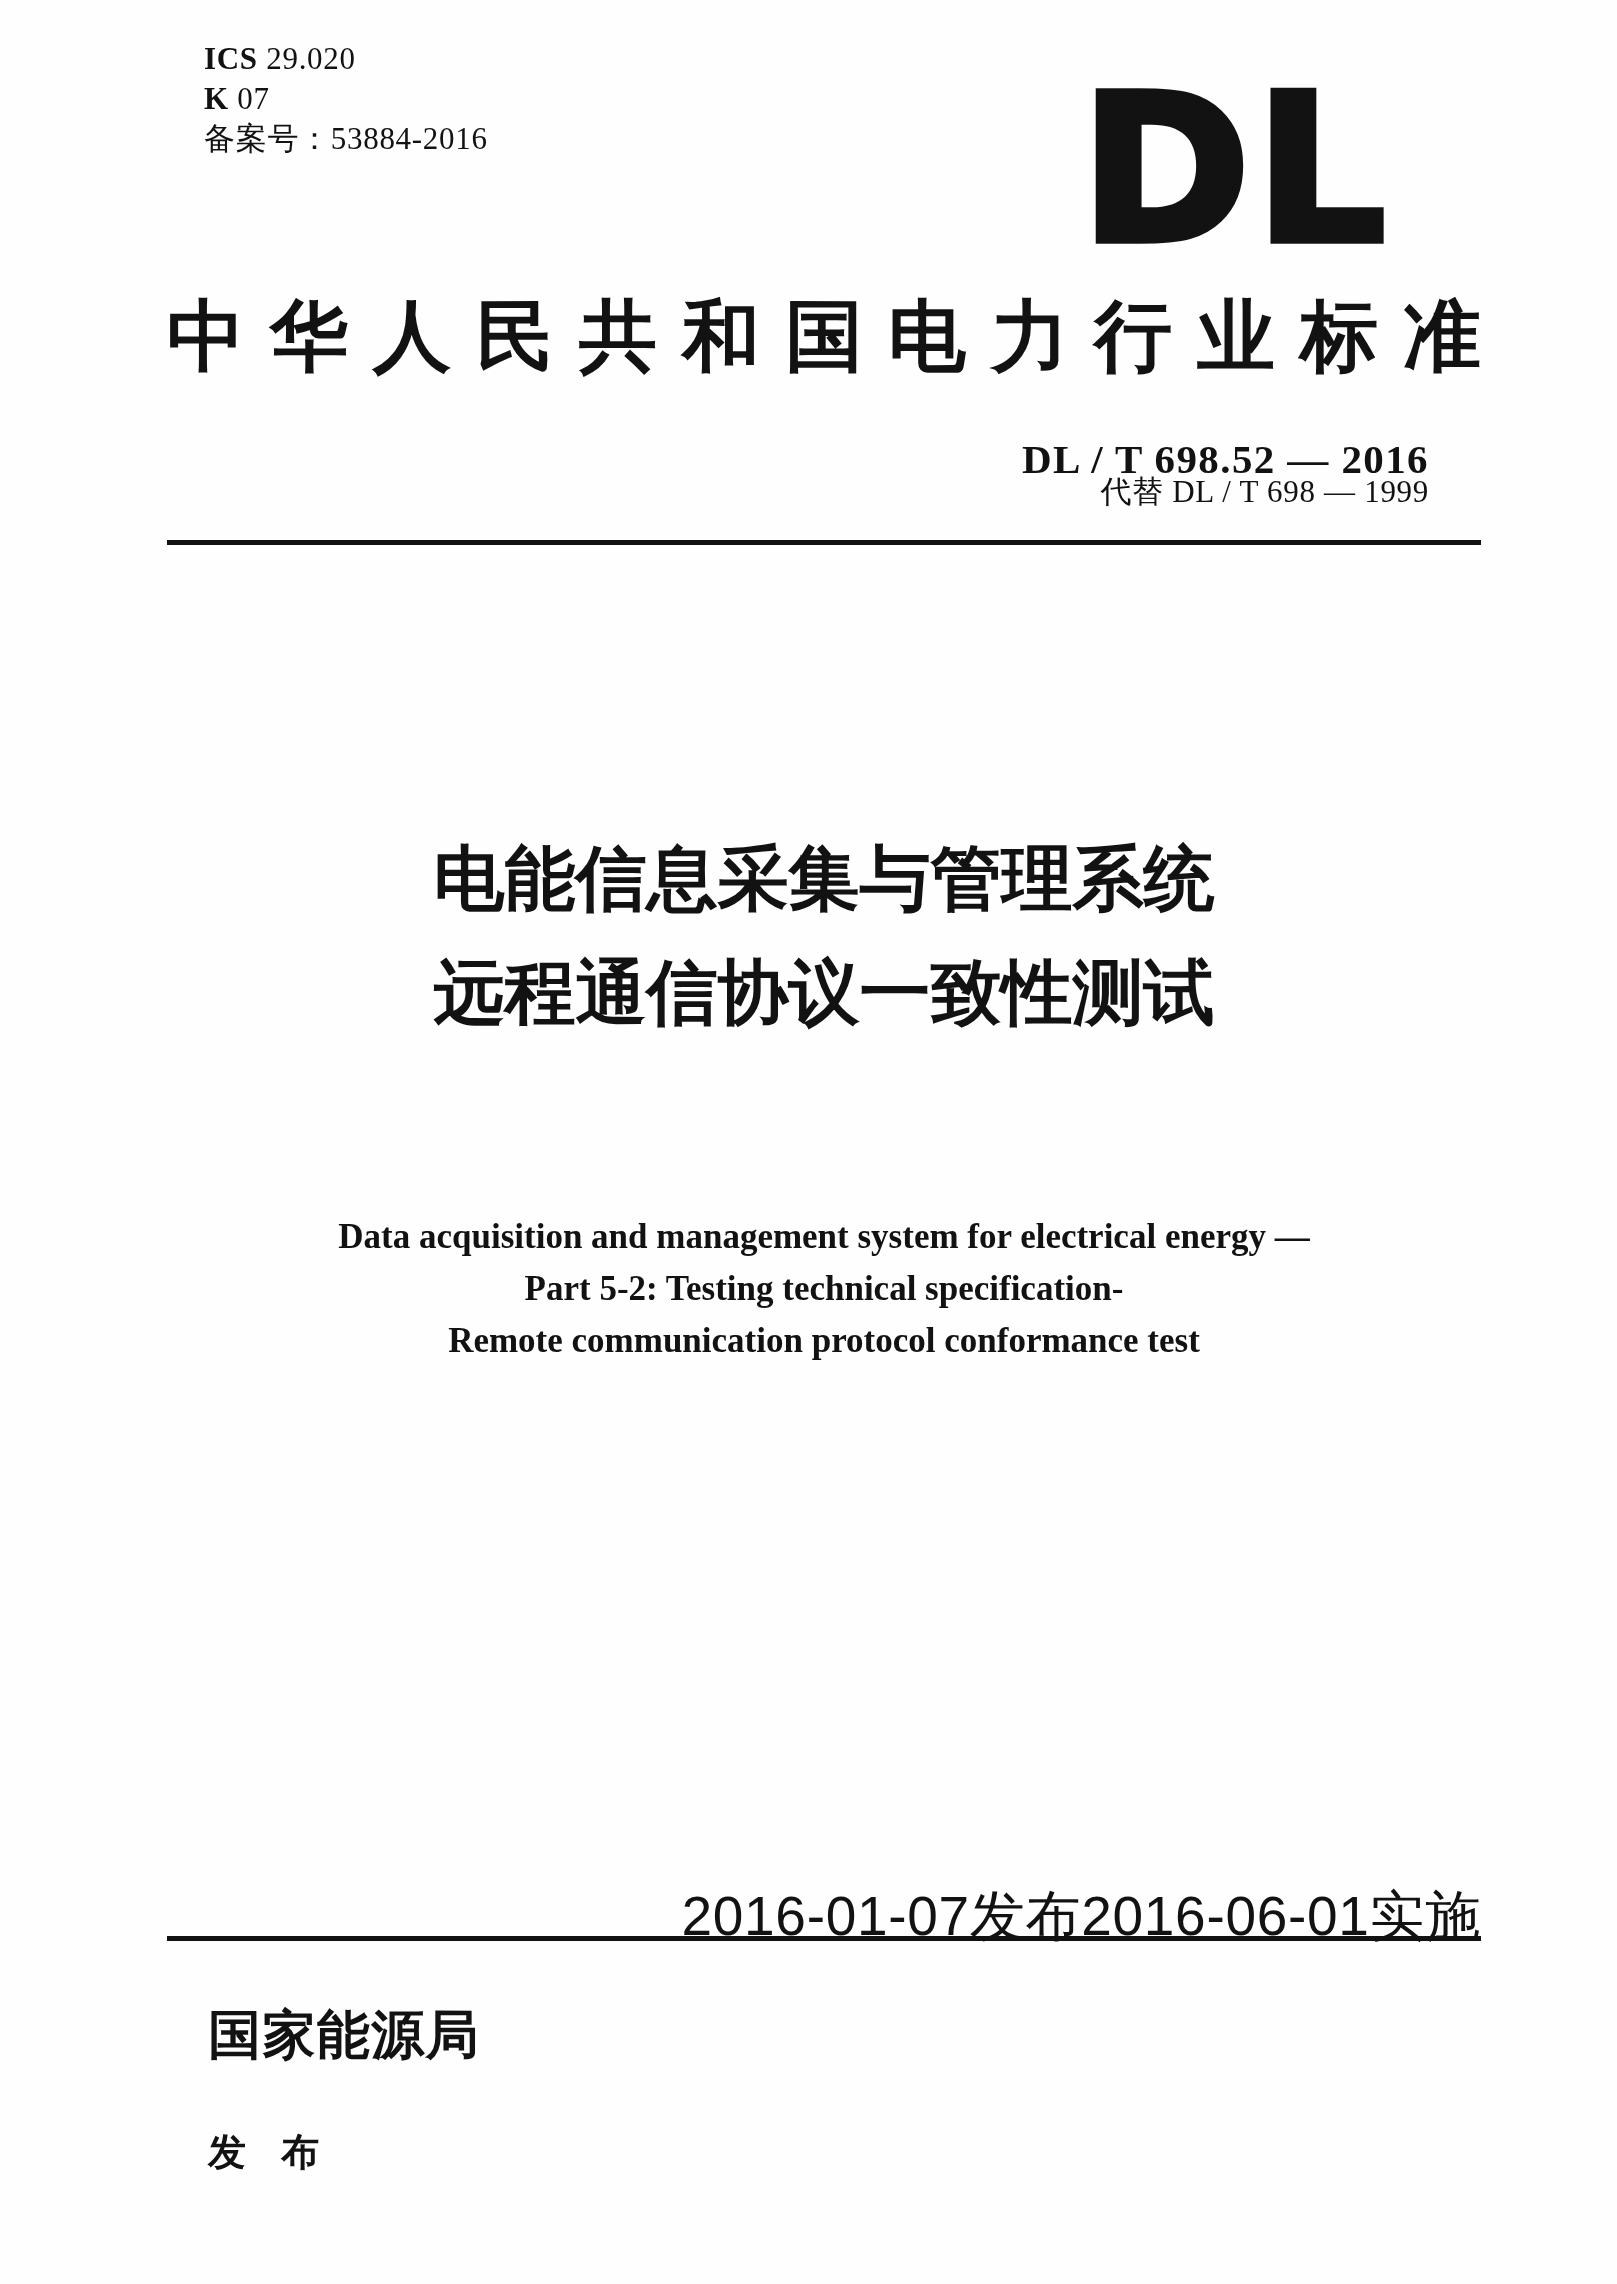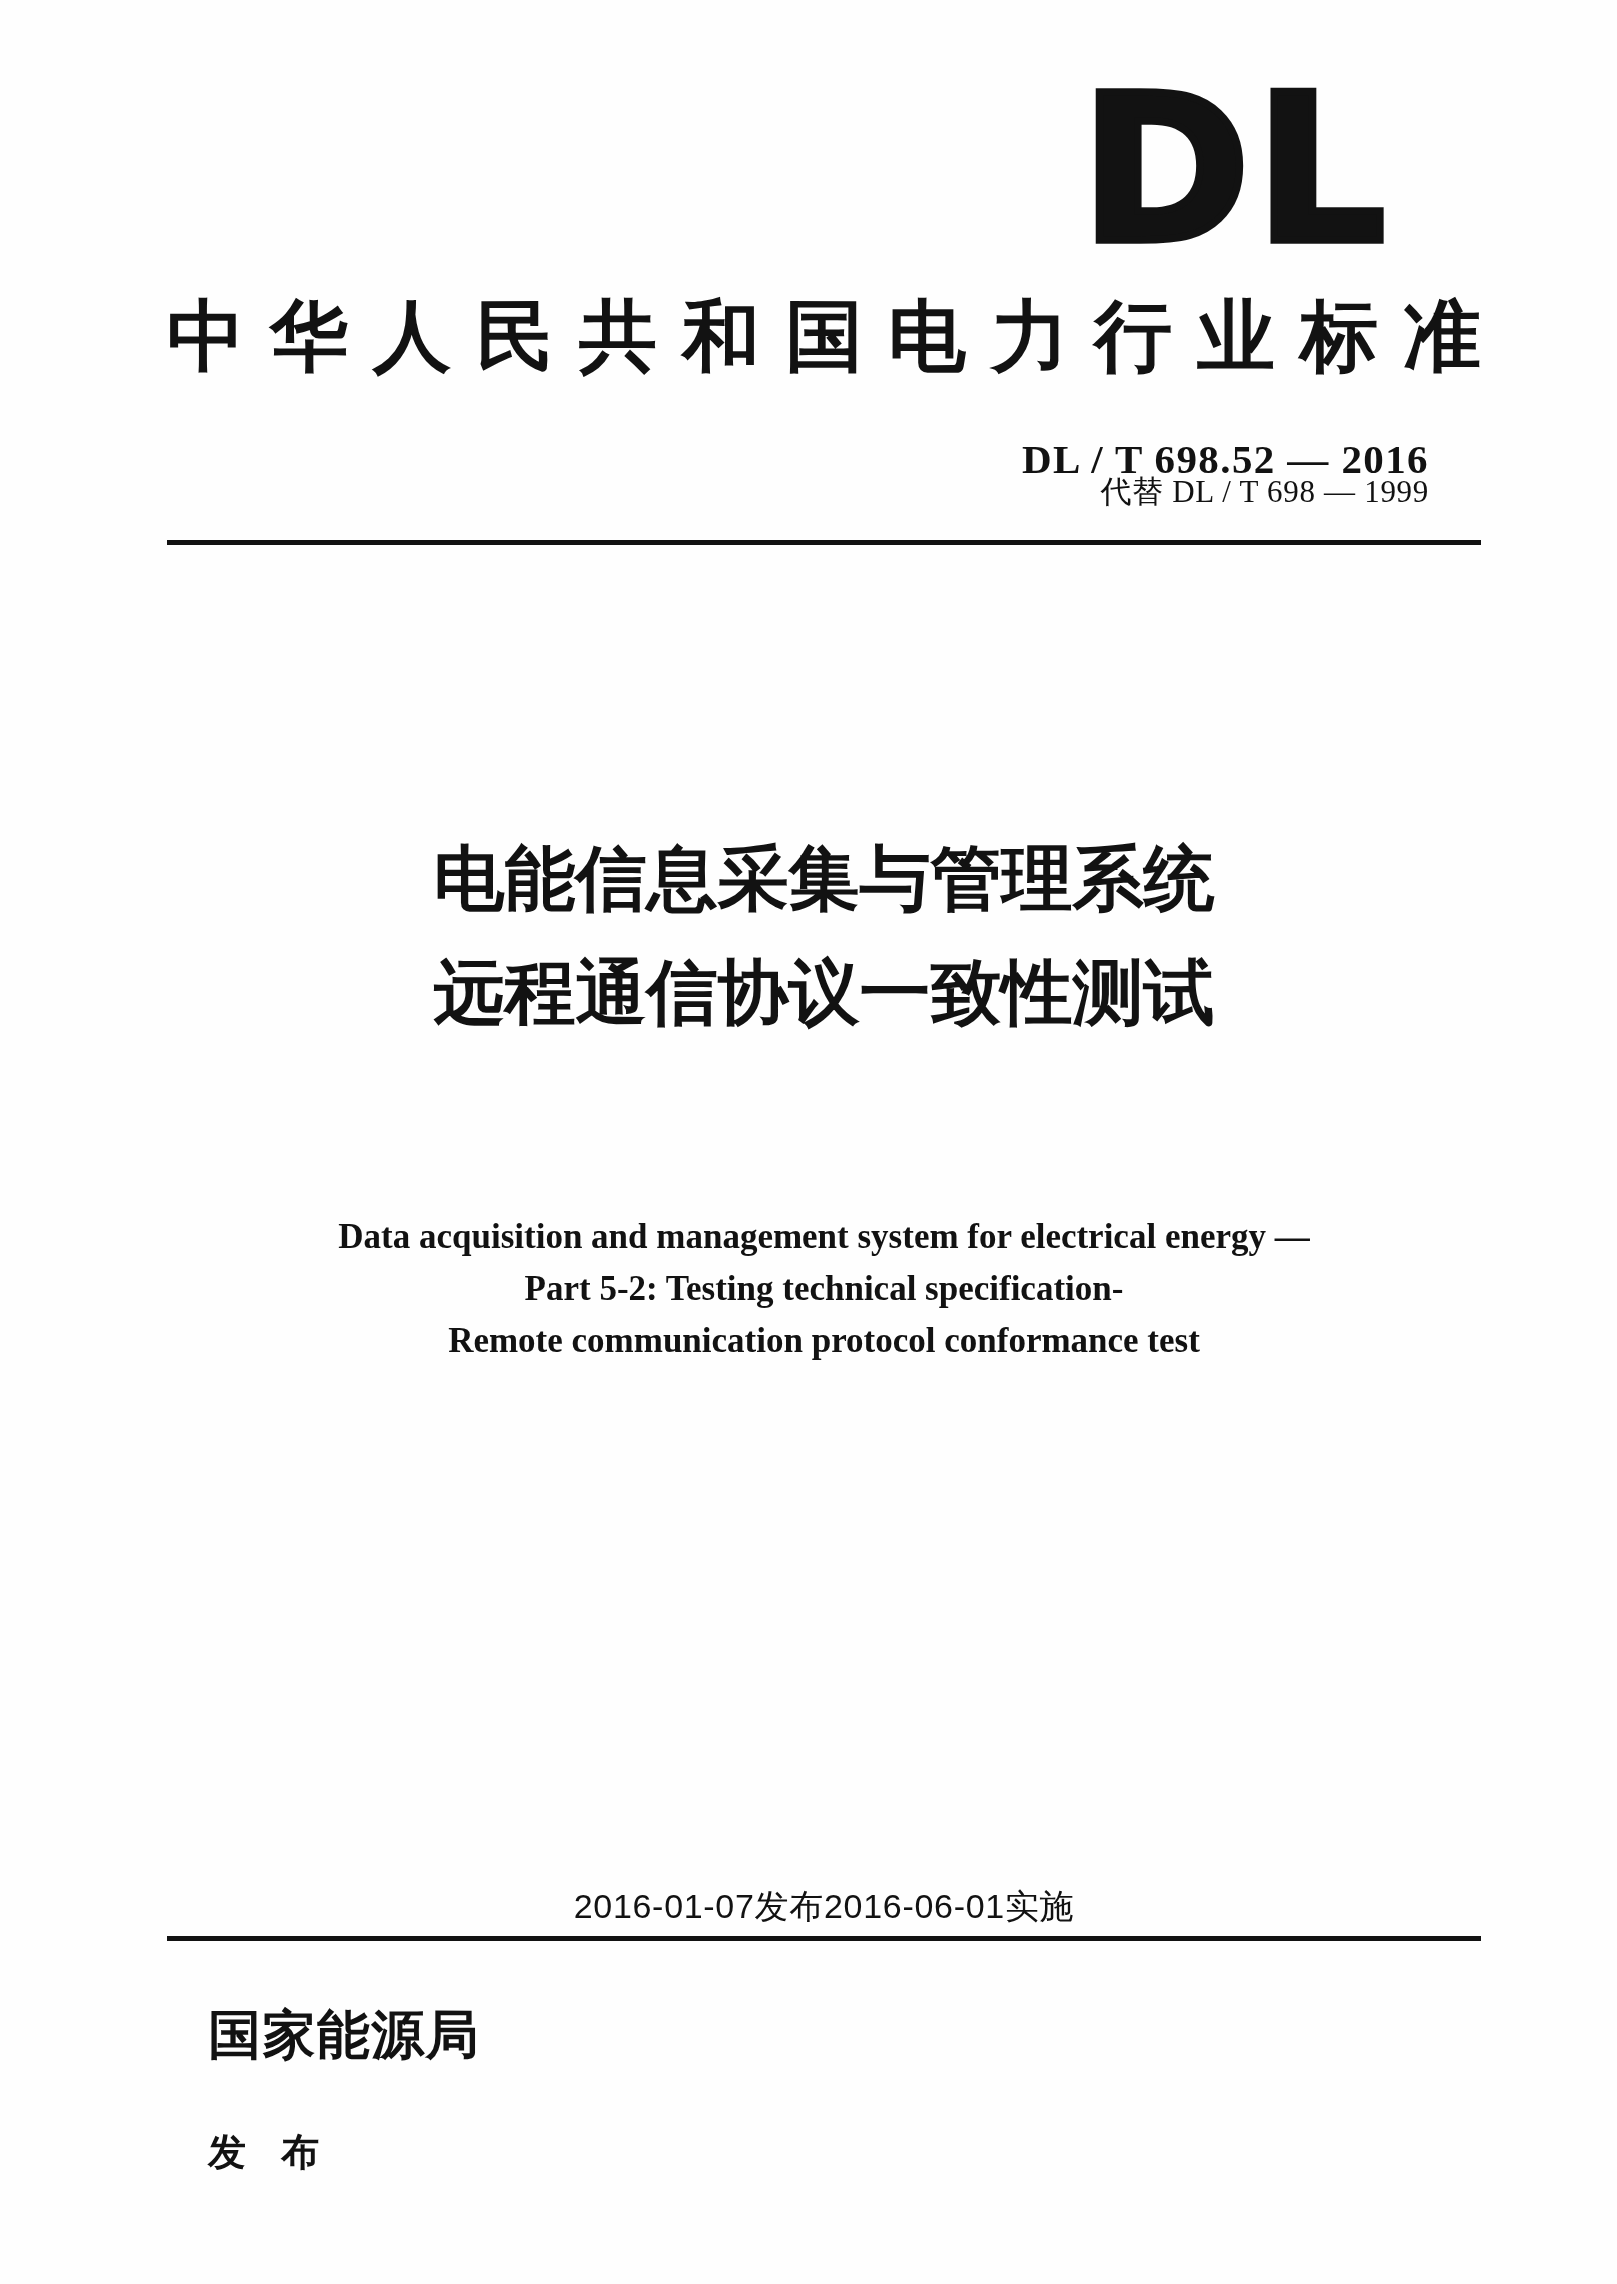--- a/index.html
+++ b/index.html
@@ -53,38 +53,43 @@
     text-align:center;white-space:nowrap;
   }
   .en-title{
     position:absolute;left:167px;top:1211px;width:1314px;
     font-weight:bold;font-size:35px;line-height:52px;
     text-align:center;white-space:nowrap;
   }
   
   .dates-row{
     position:absolute;left:167px;top:1889px;width:1314px;
-    display:flex;justify-content:center;
+    display:flex;justify-content:flex-end;
     font-family:"Liberation Sans","DejaVu Sans",sans-serif;
-    font-size:34px;line-height:1;letter-spacing:0.7px;
+    font-size:55px;line-height:1;letter-spacing:0.7px;
   }
   
   .publisher-row{
     position:absolute;left:167px;top:2009px;width:1314px;
     display:flex;justify-content:center;align-items:baseline;
     gap:71px;white-space:nowrap;flex-direction:column;
   }
   .publisher-name{font-weight:bold;font-size:53px;line-height:1;letter-spacing:1.4px;}
   .publisher-action{font-weight:bold;font-size:38px;line-height:1;word-spacing:23px;letter-spacing:1.4px;margin-left:41px;}
 </style>
 </head>
 <body>
 
 <div class="page">
 
+  <div class="ics-block">
+    <div><span class="lbl">ICS</span> <span>29.020</span></div>
+    <div><span class="lbl">K</span> <span>07</span></div>
+    <div><span>备案号：</span><span>53884-2016</span></div>
+  </div>
 
   <div class="dl-logo">DL</div>
 
   <div class="std-title">中华人民共和国电力行业标准</div>
   <div class="std-code">DL / T 698.52 — 2016</div>
   <div class="std-replaces">代替 DL / T 698 — 1999</div>
   <div class="rule rule-top"></div>
 
   <div class="cn-title">
     <div>电能信息采集与管理系统</div>

